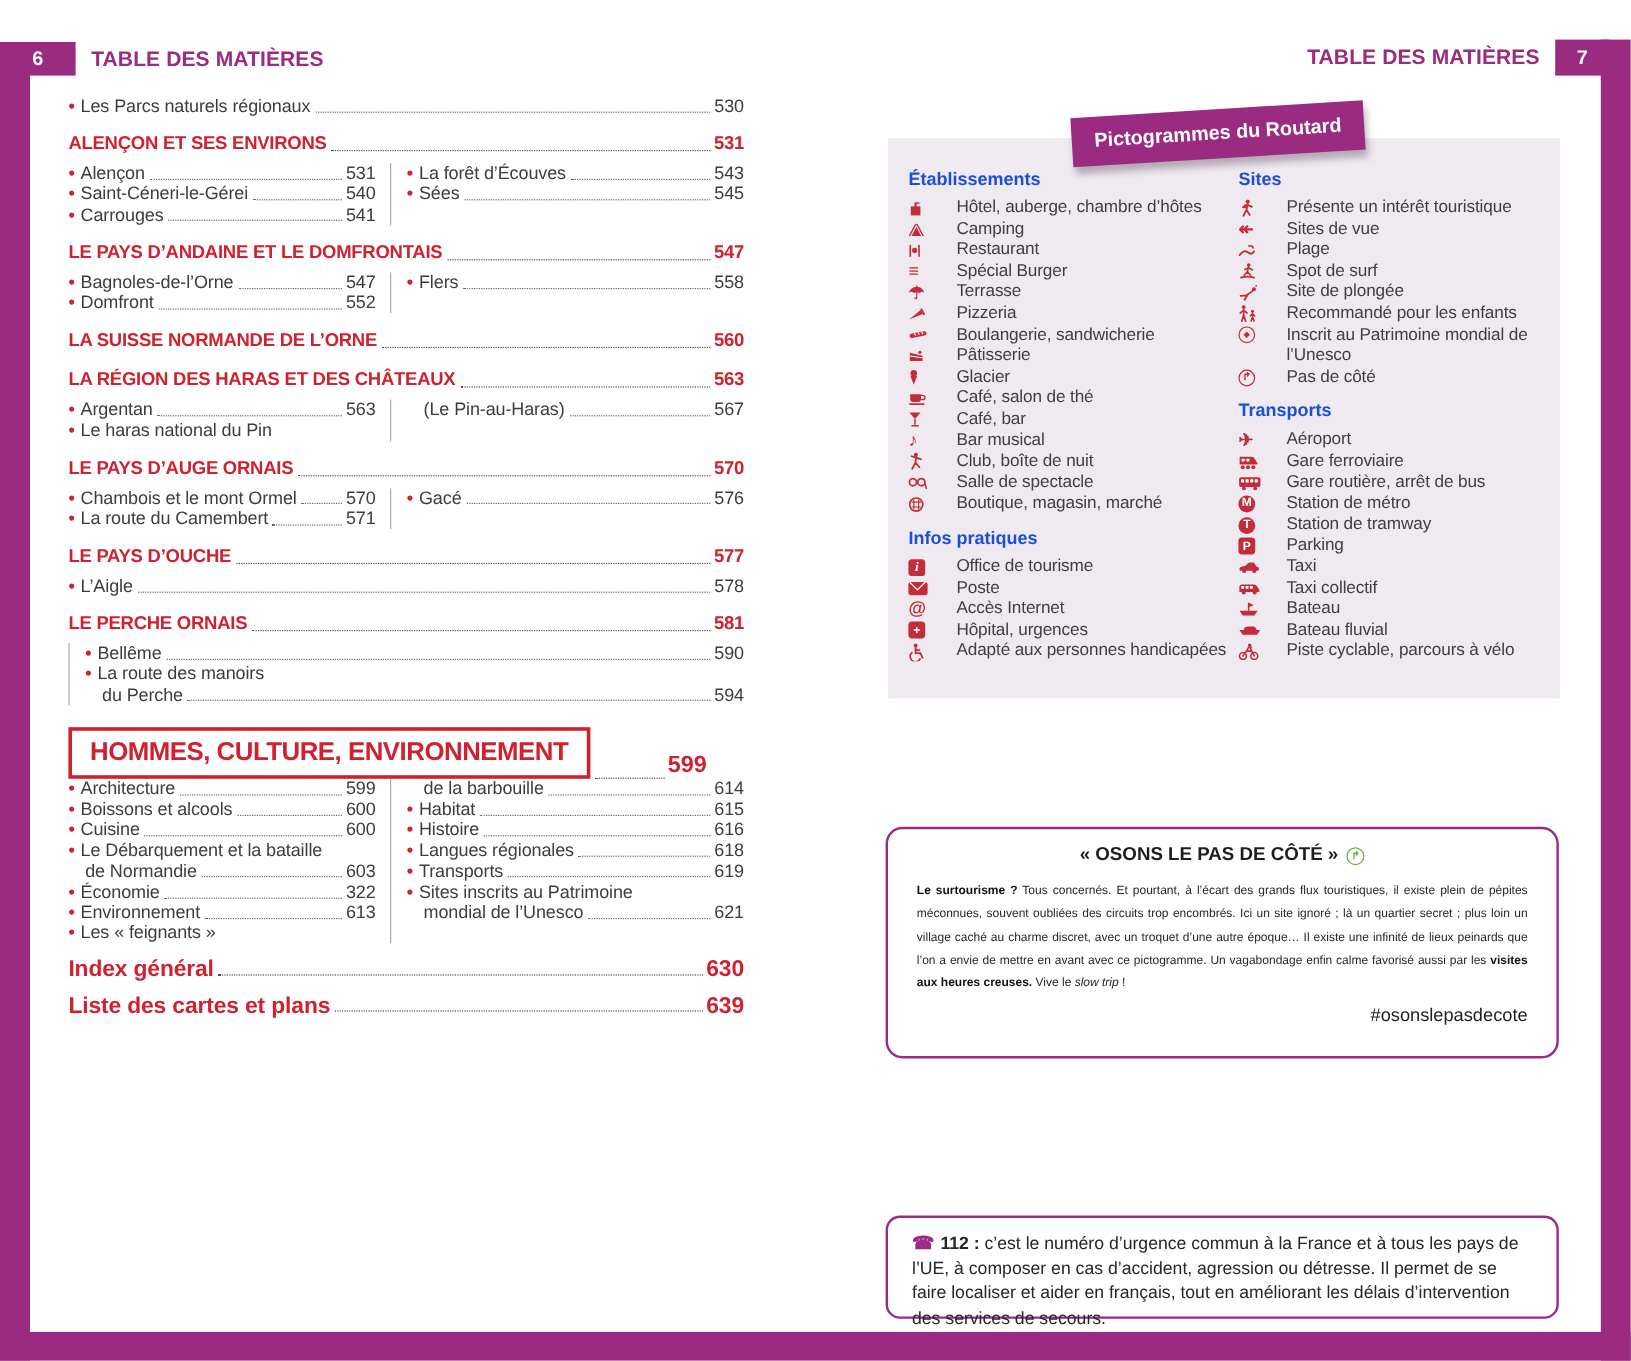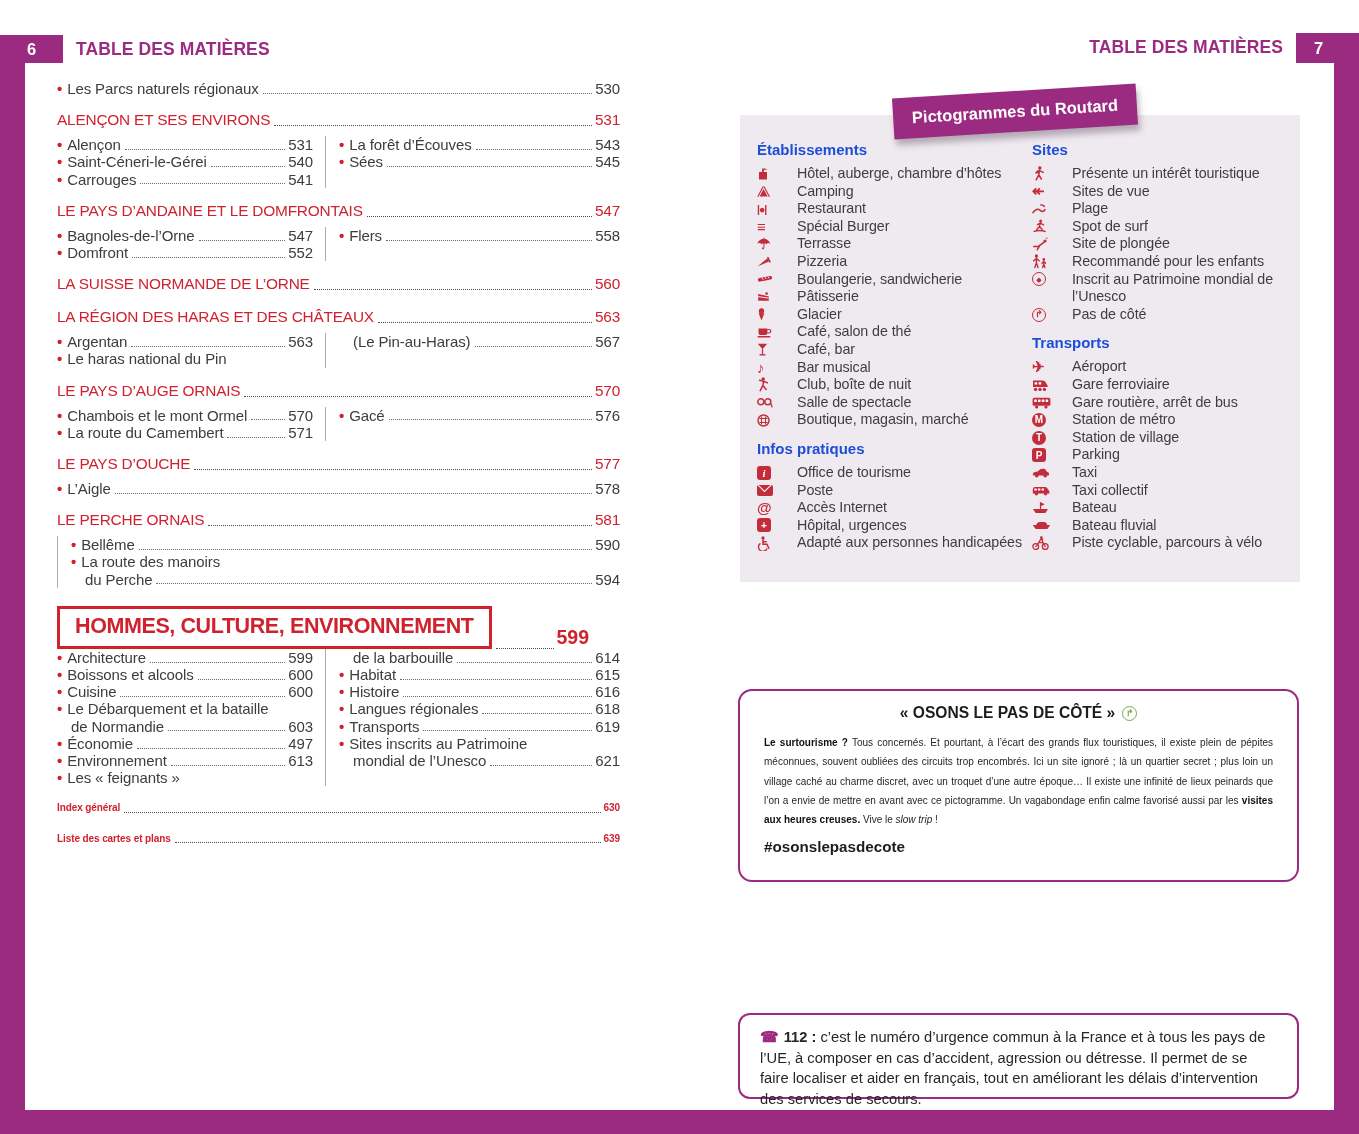--- a/index.html
+++ b/index.html
@@ -29,33 +29,33 @@
   
   .toc{position:absolute;left:57px;top:80px;width:563px}
   .tr{display:flex;align-items:flex-end;line-height:17.2px;font-size:15px;color:var(--ink);letter-spacing:-.1px}
   .tl{white-space:nowrap}
   .tp{white-space:nowrap}
   .ld{flex:1;min-width:10px;border-bottom:1.7px dotted #6c6c6c;margin:0 3px 3.5px 4px}
   .be::before{content:"•";color:var(--red);margin-right:5px;font-weight:700}
   .nb{padding-left:14px}
   .cont{padding-left:14px}
   .intro{margin-bottom:2px}
-  .th{margin:13px 0 6px;font-weight:400;color:var(--red);font-size:15.4px;line-height:20px;letter-spacing:-.2px}
+  .th{margin:13px 0 6px;font-weight:700;color:var(--red);font-size:15.4px;line-height:20px;letter-spacing:-.2px}
   .th .tl,.th .tp{color:var(--red)}
   .th .ld{border-color:#4f4f4f;margin-bottom:4px}
   .cols{display:flex;margin-bottom:2px}
   .c1{width:268px;flex:0 0 268px;padding-right:12px;box-sizing:border-box}
   .c2{flex:1;border-left:1px solid #ababab;padding-left:13px}
   .aigle{margin:4px 0 2px}
   .feature-row{display:flex;align-items:flex-end;margin:18px 0 0}
   .fbox{border:3px solid var(--red);padding:5px 15px 7px;display:inline-block}
   .fbox span{color:var(--red);font-weight:700;font-size:21.5px;letter-spacing:-.4px;white-space:nowrap}
   .feature-row .ld{margin-bottom:0;max-width:58px;border-color:#4f4f4f}
   .fpg{color:var(--red);font-weight:700;font-size:19.5px}
-  .ir{margin-top:13px;font-weight:700;font-size:10px}
+  .ir{margin-top:13px;font-weight:700;font-size:19px}
   .ir .tl,.ir .tp{color:var(--red)}
   .ir .ld{border-color:#4f4f4f}
 
   
   .panel{position:absolute;left:740px;top:115px;width:560px;height:467px;background:var(--panel)}
   .banner{position:absolute;left:893px;top:91px;width:244px;height:41px;background:var(--purple);
           transform:rotate(-3.5deg);display:flex;align-items:center;justify-content:center;
           color:#fff;font-weight:700;font-size:16.5px;z-index:3;box-shadow:2px 6px 6px rgba(70,50,70,.35)}
   .pcols{position:absolute;left:757px;top:141px;width:528px;display:flex;z-index:2}
   .pc1{width:275px;flex:0 0 275px}
@@ -79,21 +79,21 @@
   .circ .ci{font-size:7px;line-height:7px}
   .circ .ci.ar{font-size:9px;line-height:9px;font-weight:700}
   .circ.green{color:var(--green);width:15px;height:15px}
 
   
   .osons{position:absolute;left:738px;top:689px;width:561px;height:193px;border:2px solid var(--purple);
          border-radius:14px;box-sizing:border-box;padding:13px 24px 0;background:#fff}
   .os-title{display:flex;justify-content:center;align-items:center;gap:7px;font-weight:700;font-size:15.6px;color:#1d1d1d}
   .os-body{margin-top:11px;font-size:10px;line-height:19.3px;color:#262626;text-align:justify}
   .os-body b{color:#111}
-  .os-tag{margin-top:9px;text-align:left;font-weight:700;font-size:15.2px;color:#1d1d1d}
+  .os-tag{margin-top:9px;text-align:right;font-weight:400;font-size:15.2px;color:#1d1d1d}
   .emg{position:absolute;left:738px;top:1013px;width:561px;height:86px;border:2px solid var(--purple);
        border-radius:12px;box-sizing:border-box;padding:12px 20px;font-size:14.7px;line-height:20.6px;color:#262626}
   .ph{color:var(--purple);font-weight:700;font-size:15px;margin-right:5px}
   svg{display:block}
 </style>
 </head>
 <body>
 
 <div class="bar-l"></div>
 <div class="bar-r"></div>
@@ -293,21 +293,21 @@
           <span class="tl">Le Débarquement et la bataille</span>
         </div>
       <div class="tr cont">
           <span class="tl">de Normandie</span>
           <span class="ld"></span>
           <span class="tp">603</span>
         </div>
       <div class="tr be">
           <span class="tl">Économie</span>
           <span class="ld"></span>
-          <span class="tp">497</span>
+          <span class="tp">322</span>
         </div>
       <div class="tr be">
           <span class="tl">Environnement</span>
           <span class="ld"></span>
           <span class="tp">613</span>
         </div>
       <div class="tr be">
           <span class="tl">Les « feignants »</span>
         </div>
     </div>
@@ -635,21 +635,21 @@
     <div class="li">
         <span class="licon">
           <span class="badge rd">M</span>
         </span>
         <span class="llab">Station de métro</span>
       </div>
     <div class="li">
         <span class="licon">
           <span class="badge rd">T</span>
         </span>
-        <span class="llab">Station de village</span>
+        <span class="llab">Station de tramway</span>
       </div>
     <div class="li">
         <span class="licon">
           <span class="badge">P</span>
         </span>
         <span class="llab">Parking</span>
       </div>
     <div class="li">
         <span class="licon">
           <svg width="18" height="11" viewBox="0 0 18 11">

